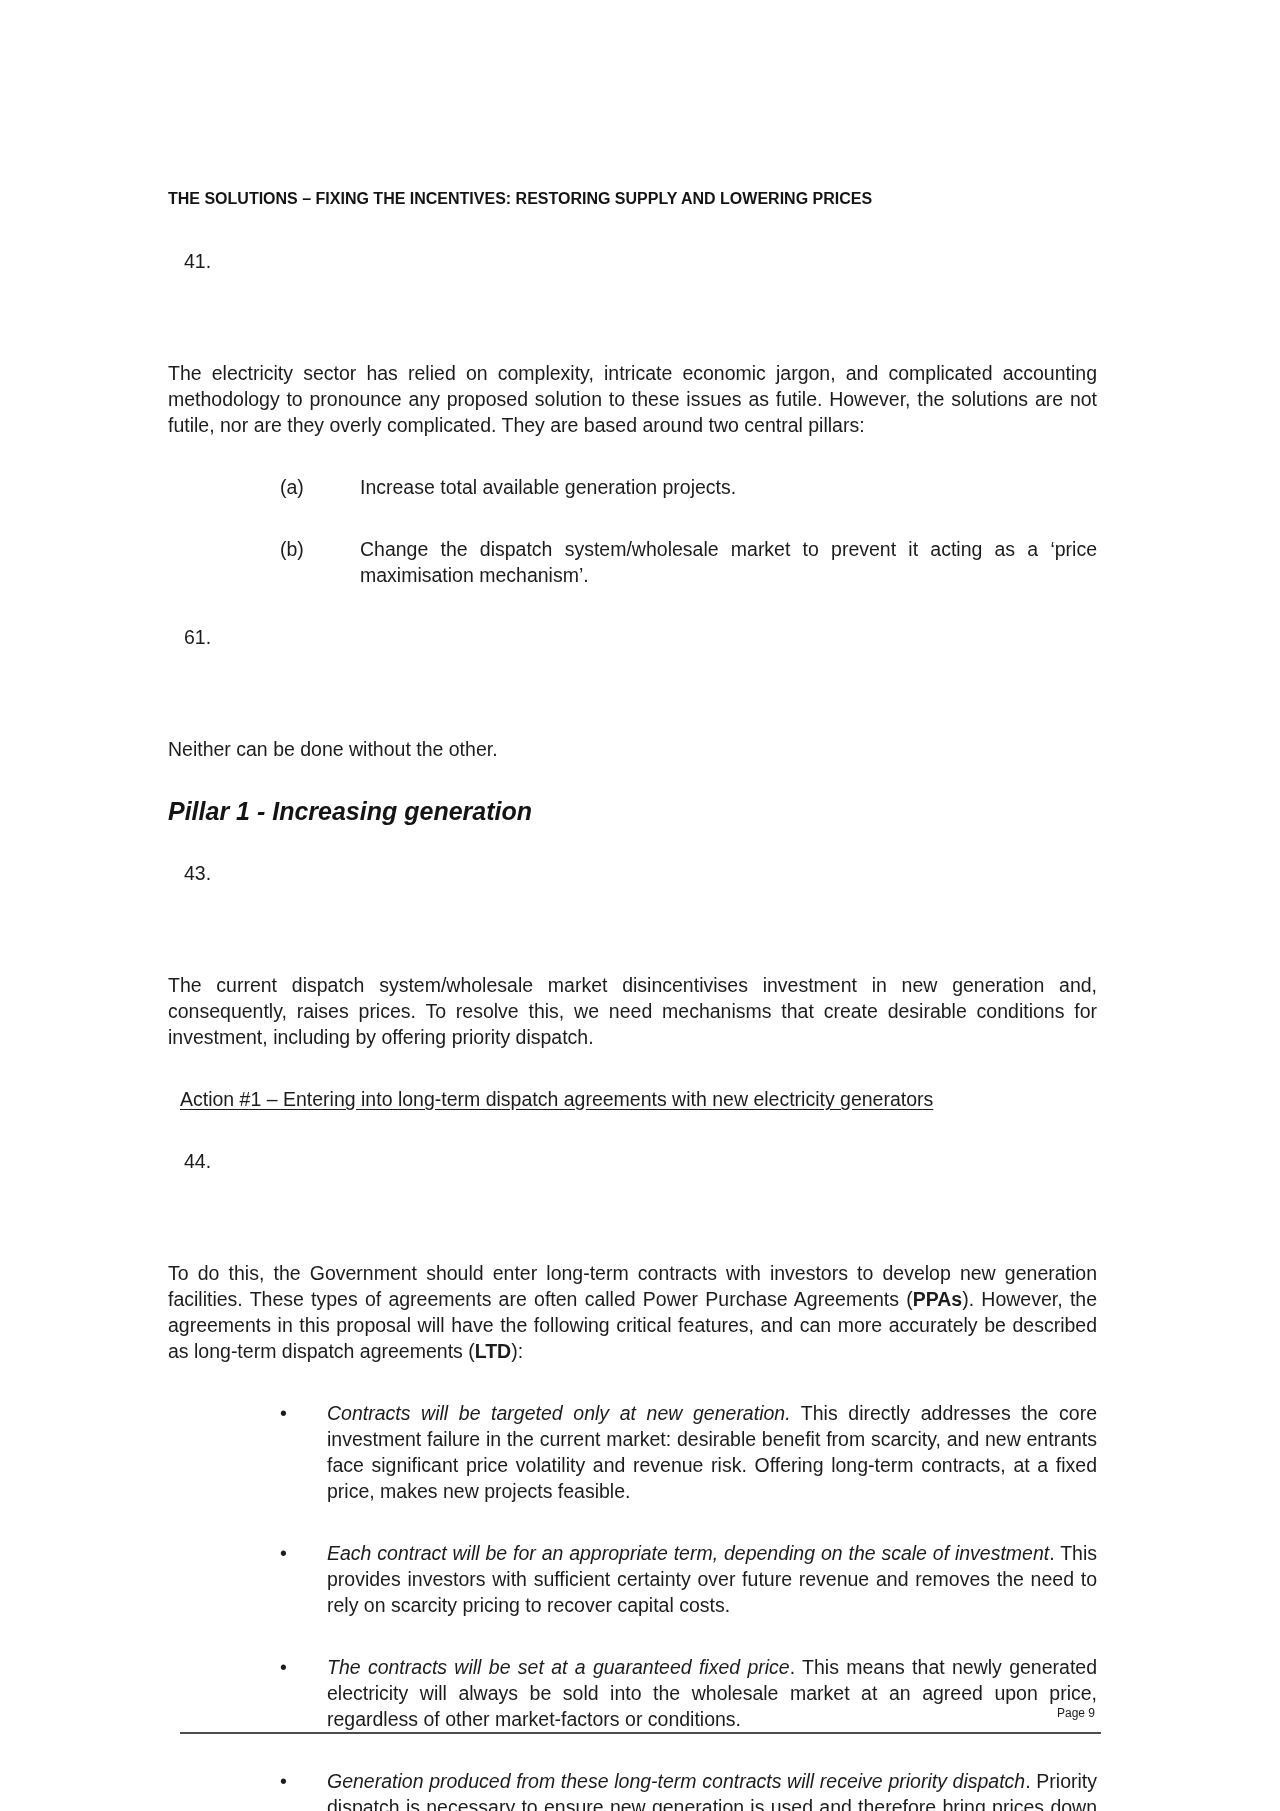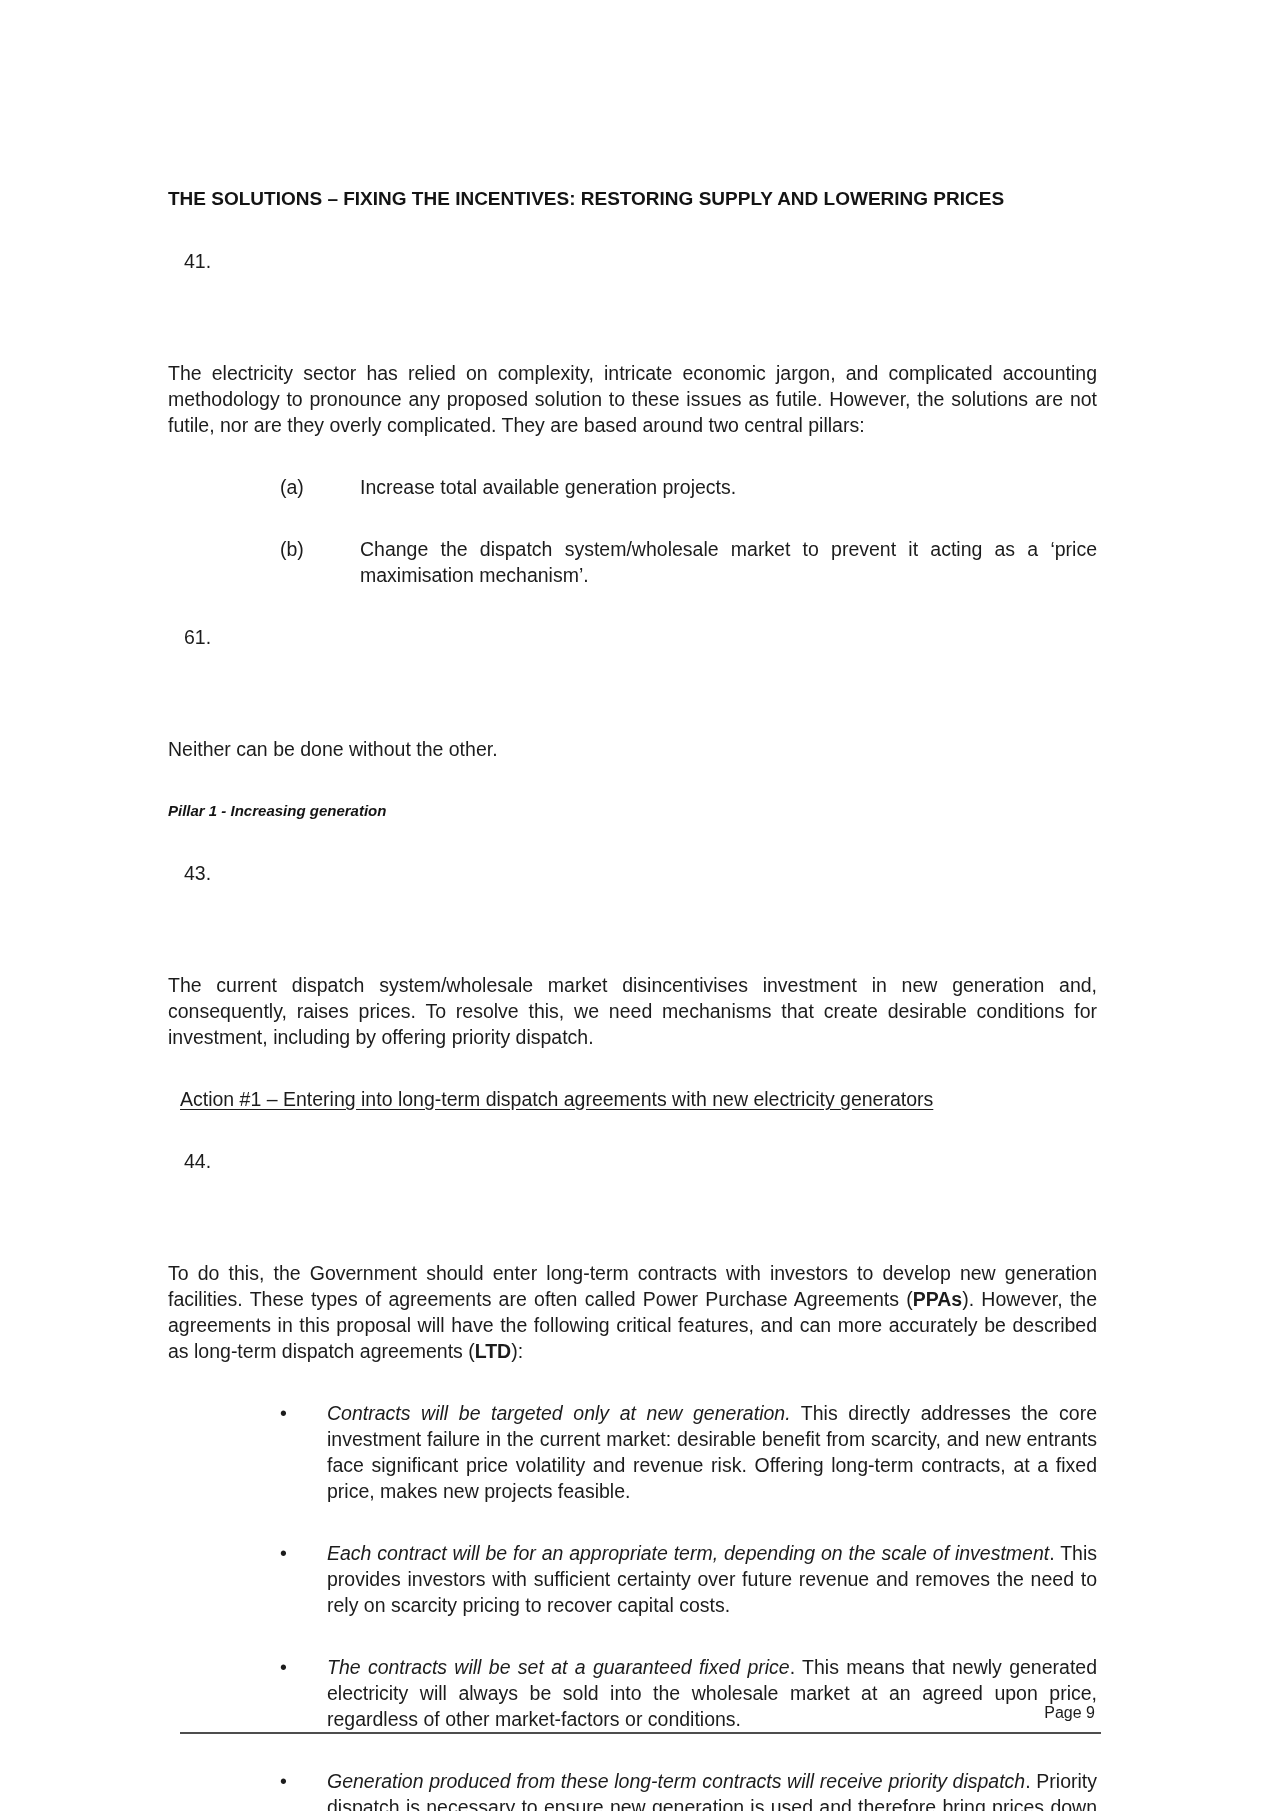--- a/index.html
+++ b/index.html
@@ -18,21 +18,21 @@
   }
   .content {
     position: absolute;
     left: 168px;
     top: 186px;
     width: 929px;
     font-size: 19.5px;
     line-height: 26px;
   }
   .doc-heading {
-    font-size: 19px;
+    font-size: 16px;
     font-weight: bold;
     color: #141414;
     margin: 0 0 36px 0;
     white-space: nowrap;
   }
   .num-para {
     display: flex;
     margin: 0 0 36px 0;
     flex-direction: column;
   }
@@ -52,21 +52,21 @@
   }
   .smark {
     flex: 0 0 80px;
   }
   .stext {
     flex: 1;
     margin: 0;
     text-align: justify;
   }
   .pillar-heading {
-    font-size: 15px;
+    font-size: 25px;
     font-weight: bold;
     font-style: italic;
     color: #141414;
     margin: 0 0 36px 0;
   }
   .action-heading {
     margin: 0 0 36px 12px;
     text-decoration: underline;
     text-underline-offset: 3px;
   }
@@ -88,21 +88,21 @@
   }
   .bold {
     font-weight: bold;
   }
   .footer-pagenum {
     position: absolute;
     left: 180px;
     top: 1702px;
     width: 915px;
     text-align: right;
-    font-size: 16px;
+    font-size: 12px;
     line-height: 22px;
     color: #1c1c1c;
     font-family: "Liberation Sans", "DejaVu Sans", sans-serif;
   }
   .footer-rule {
     position: absolute;
     left: 180px;
     top: 1732px;
     width: 921px;
     height: 2px;

